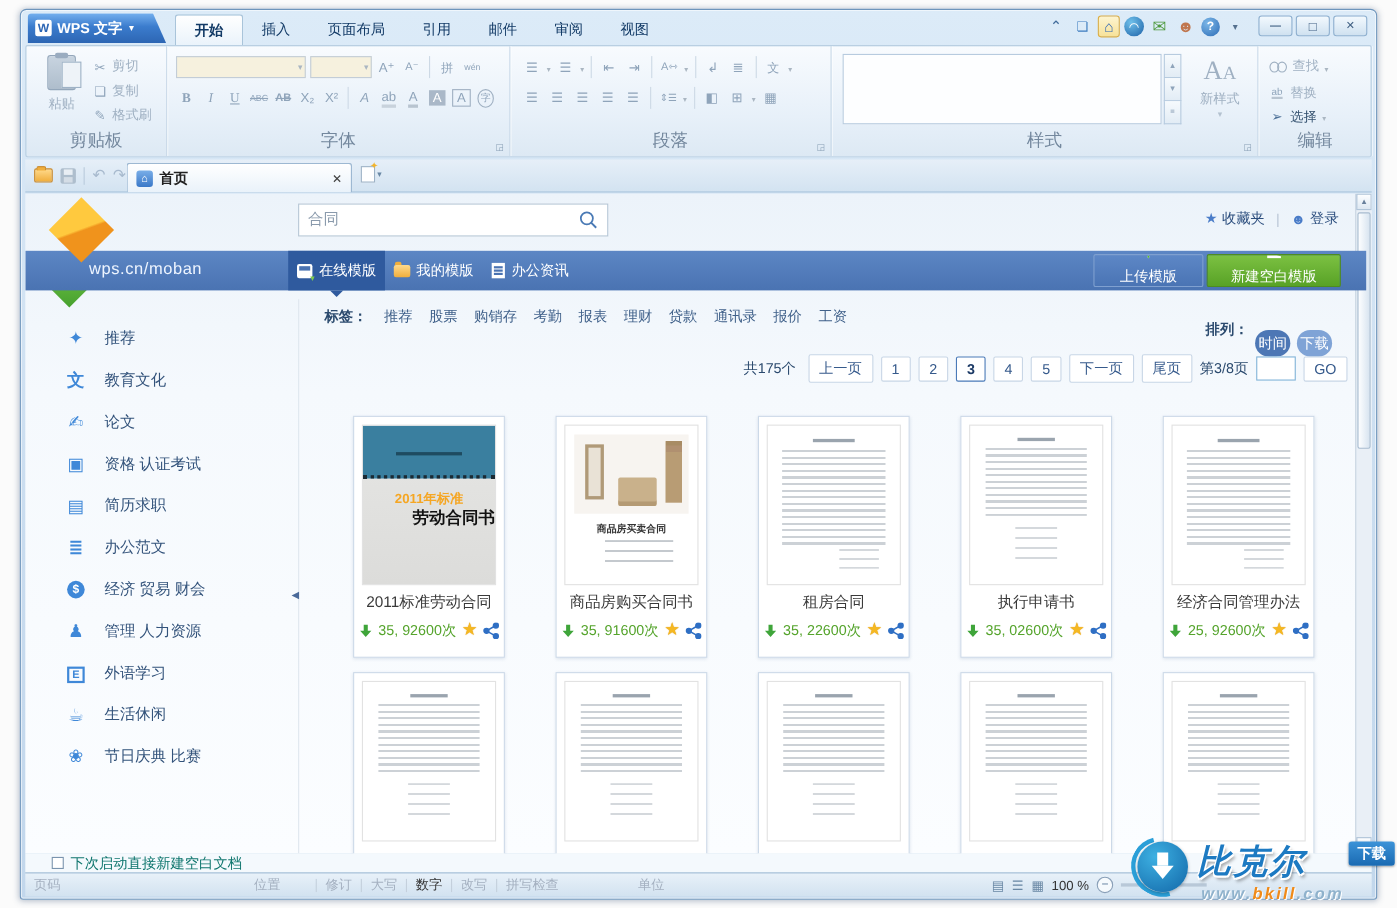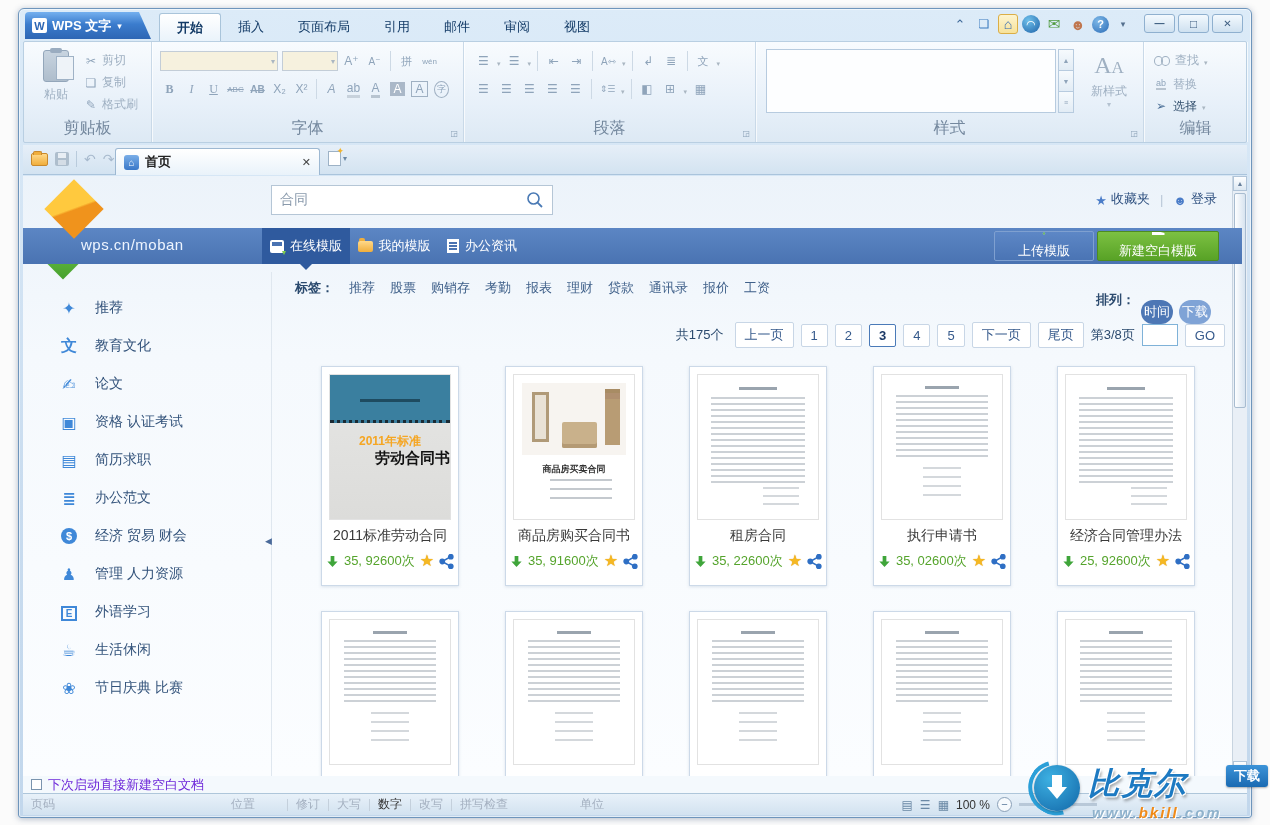--- a/index.html
+++ b/index.html
@@ -145,21 +145,21 @@
 
   
   .content { position:absolute; left:4px; right:4px; top:167px; height:600px; overflow:hidden;
     background:linear-gradient(180deg,#ecf3fa 0%,#f5f9fd 30%,#fbfdff 100%); }
 
   .searchbox { position:absolute; left:248px; top:9px; width:282px; height:30px; background:#fff; border:1px solid #b5c6d6; display:flex; align-items:center; }
   .searchbox input { flex:1; border:none; outline:none; font-size:14px; color:#8a9aac; padding:0 8px; background:transparent; font-family:inherit; }
   .search-btn { width:34px; height:28px; display:flex; align-items:center; justify-content:center; cursor:pointer; }
 
   .toplinks { position:absolute; right:30px; top:14px; display:flex; align-items:center; gap:10px; font-size:13px; color:#2c4e7e; }
-  .toplink { display:flex; align-items:flex-end; gap:4px; cursor:pointer; }
+  .toplink { display:flex; align-items:center; gap:4px; cursor:pointer; }
   .star-blue::before { content:"★"; color:#4a7cc8; font-size:13px; }
   .login-ico::before { content:"☻"; color:#4a7cc8; font-size:13px; }
   .toplink-sep { color:#b8c6d6; }
 
   
   .navband { position:absolute; left:0; top:52px; width:1219px; height:36px; background:linear-gradient(#5c86c4,#4a73b2); z-index:1; }
   .logo-green { position:absolute; left:22px; top:60px; width:36px; height:36px; background:linear-gradient(135deg,#7ecb4f,#46a12e); transform:rotate(45deg); z-index:0; }
   .logo-orange { position:absolute; left:30px; top:12px; width:42px; height:42px; background:linear-gradient(115deg,#ffc93e 48%,#f0931c 52%); transform:rotate(45deg); z-index:2; }
   .site-name { position:absolute; left:58px; top:60px; z-index:3; color:#eef5ff; font-size:15px; letter-spacing:.5px; }
   .navitems { position:absolute; left:239px; top:52px; height:36px; display:flex; z-index:2; }
@@ -213,21 +213,21 @@
   
   .pager { position:absolute; right:22px; top:146px; display:flex; align-items:center; gap:7px; font-size:13px; color:#2b4a6e; }
   .pg-total { margin-right:4px; }
   .pg-btn { min-width:26px; padding:3px 9px; background:#fff; border:1px solid #c8d6e6; border-radius:2px; text-align:center; color:#365a8c; cursor:pointer; }
   .pg-btn.current { border:1px solid #4a7ab8; color:#1c3a66; font-weight:bold; }
   .pg-input { width:36px; height:22px; border:1px solid #7fb2d8; background:#fff; outline:none; font-size:13px; padding:0 4px; }
   .pg-go { padding:3px 9px; }
 
   
   .card { position:absolute; width:138px; height:220px; background:#fff; border:1px solid #ccd9e8; box-shadow:0 1px 3px rgba(80,110,150,.18); }
-  .r1 { top:190px; } .r2 { top:435px; }
+  .r1 { top:202px; } .r2 { top:435px; }
   .c1 { left:298px; } .c2 { left:482px; } .c3 { left:666px; } .c4 { left:850px; } .c5 { left:1034px; }
   .thumb { position:absolute; left:7px; top:7px; right:7px; height:146px; border:1px solid #e2e2e2; overflow:hidden; background:#fff; cursor:pointer; }
   .card-title { position:absolute; left:0; right:0; top:160px; text-align:center; font-size:14px; color:#3a3a3a; cursor:pointer; }
   .card-stats { position:absolute; left:0; right:0; top:185px; display:flex; align-items:center; justify-content:center; gap:5px; }
   .dl-count { font-size:13px; color:#55a42c; }
   .fav-star { font-size:16px; color:#f5b822; text-shadow:0 0 1px #d89010; cursor:pointer; line-height:14px; }
   .fav-star::before { content:"★"; }
 
   .thumb-labor { background:linear-gradient(#e6e6e4,#dcdcda); }
   .labor-band { position:absolute; top:0; left:0; right:0; height:48px; background:#3a7f9f; border-bottom:3px dotted #1b2a33; }
@@ -255,21 +255,21 @@
   .doc2-center { position:absolute; top:92px; left:34%; width:32%; height:34px;
     background:repeating-linear-gradient(180deg,#d4d8dc 0 2px,transparent 2px 9px); }
 
   
   .scrollbar { position:absolute; right:0; top:0; bottom:0; width:15px; background:#e9eff6; border-left:1px solid #c8d4e0; }
   .sb-up,.sb-down { position:absolute; left:0; right:0; height:15px; background:linear-gradient(#fdfeff,#dde8f2); border:1px solid #b0c4d8; font-size:7px; color:#68809c; display:flex; align-items:center; justify-content:center; cursor:pointer; }
   .sb-up { top:0; } .sb-down { bottom:0; }
   .sb-thumb { position:absolute; left:1px; right:1px; top:17px; height:215px; background:linear-gradient(90deg,#fdfeff,#d8e4f0); border:1px solid #a8bcd0; border-radius:2px; cursor:grab; }
 
   
-  .startup-row { position:absolute; left:4px; right:4px; top:767px; height:17px; background:#f4f9fd; display:flex; align-items:center; gap:6px; padding-left:8px; font-size:13px; color:#6d28d9; }
+  .startup-row { position:absolute; left:4px; right:4px; top:767px; height:17px; background:#f4f9fd; display:flex; align-items:center; gap:6px; padding-left:24px; font-size:13px; color:#0f766e; }
   .chk { width:11px; height:11px; background:#fff; border:1px solid #7a94ae; cursor:pointer; }
 
   .statusbar { position:absolute; left:4px; right:4px; top:784px; height:22px;
     background:linear-gradient(#e8f1f9,#d2e2f0); border-top:1px solid #aec6da; display:flex; align-items:center; font-size:12px; color:#a4b0c0; }
   .st { padding:0 8px; cursor:default; white-space:nowrap; }
   .st-sep { width:1px; height:12px; background:#c4d0dc; }
   .st.active { color:#333; }
   .sp1 { margin-left:160px; } .sp2 { margin-left:24px; } .sp3 { margin-left:56px; }
   .status-right { margin-left:auto; display:flex; align-items:center; gap:7px; padding-right:150px; }
   .view-ico { font-size:12px; color:#6a88a5; cursor:pointer; }

